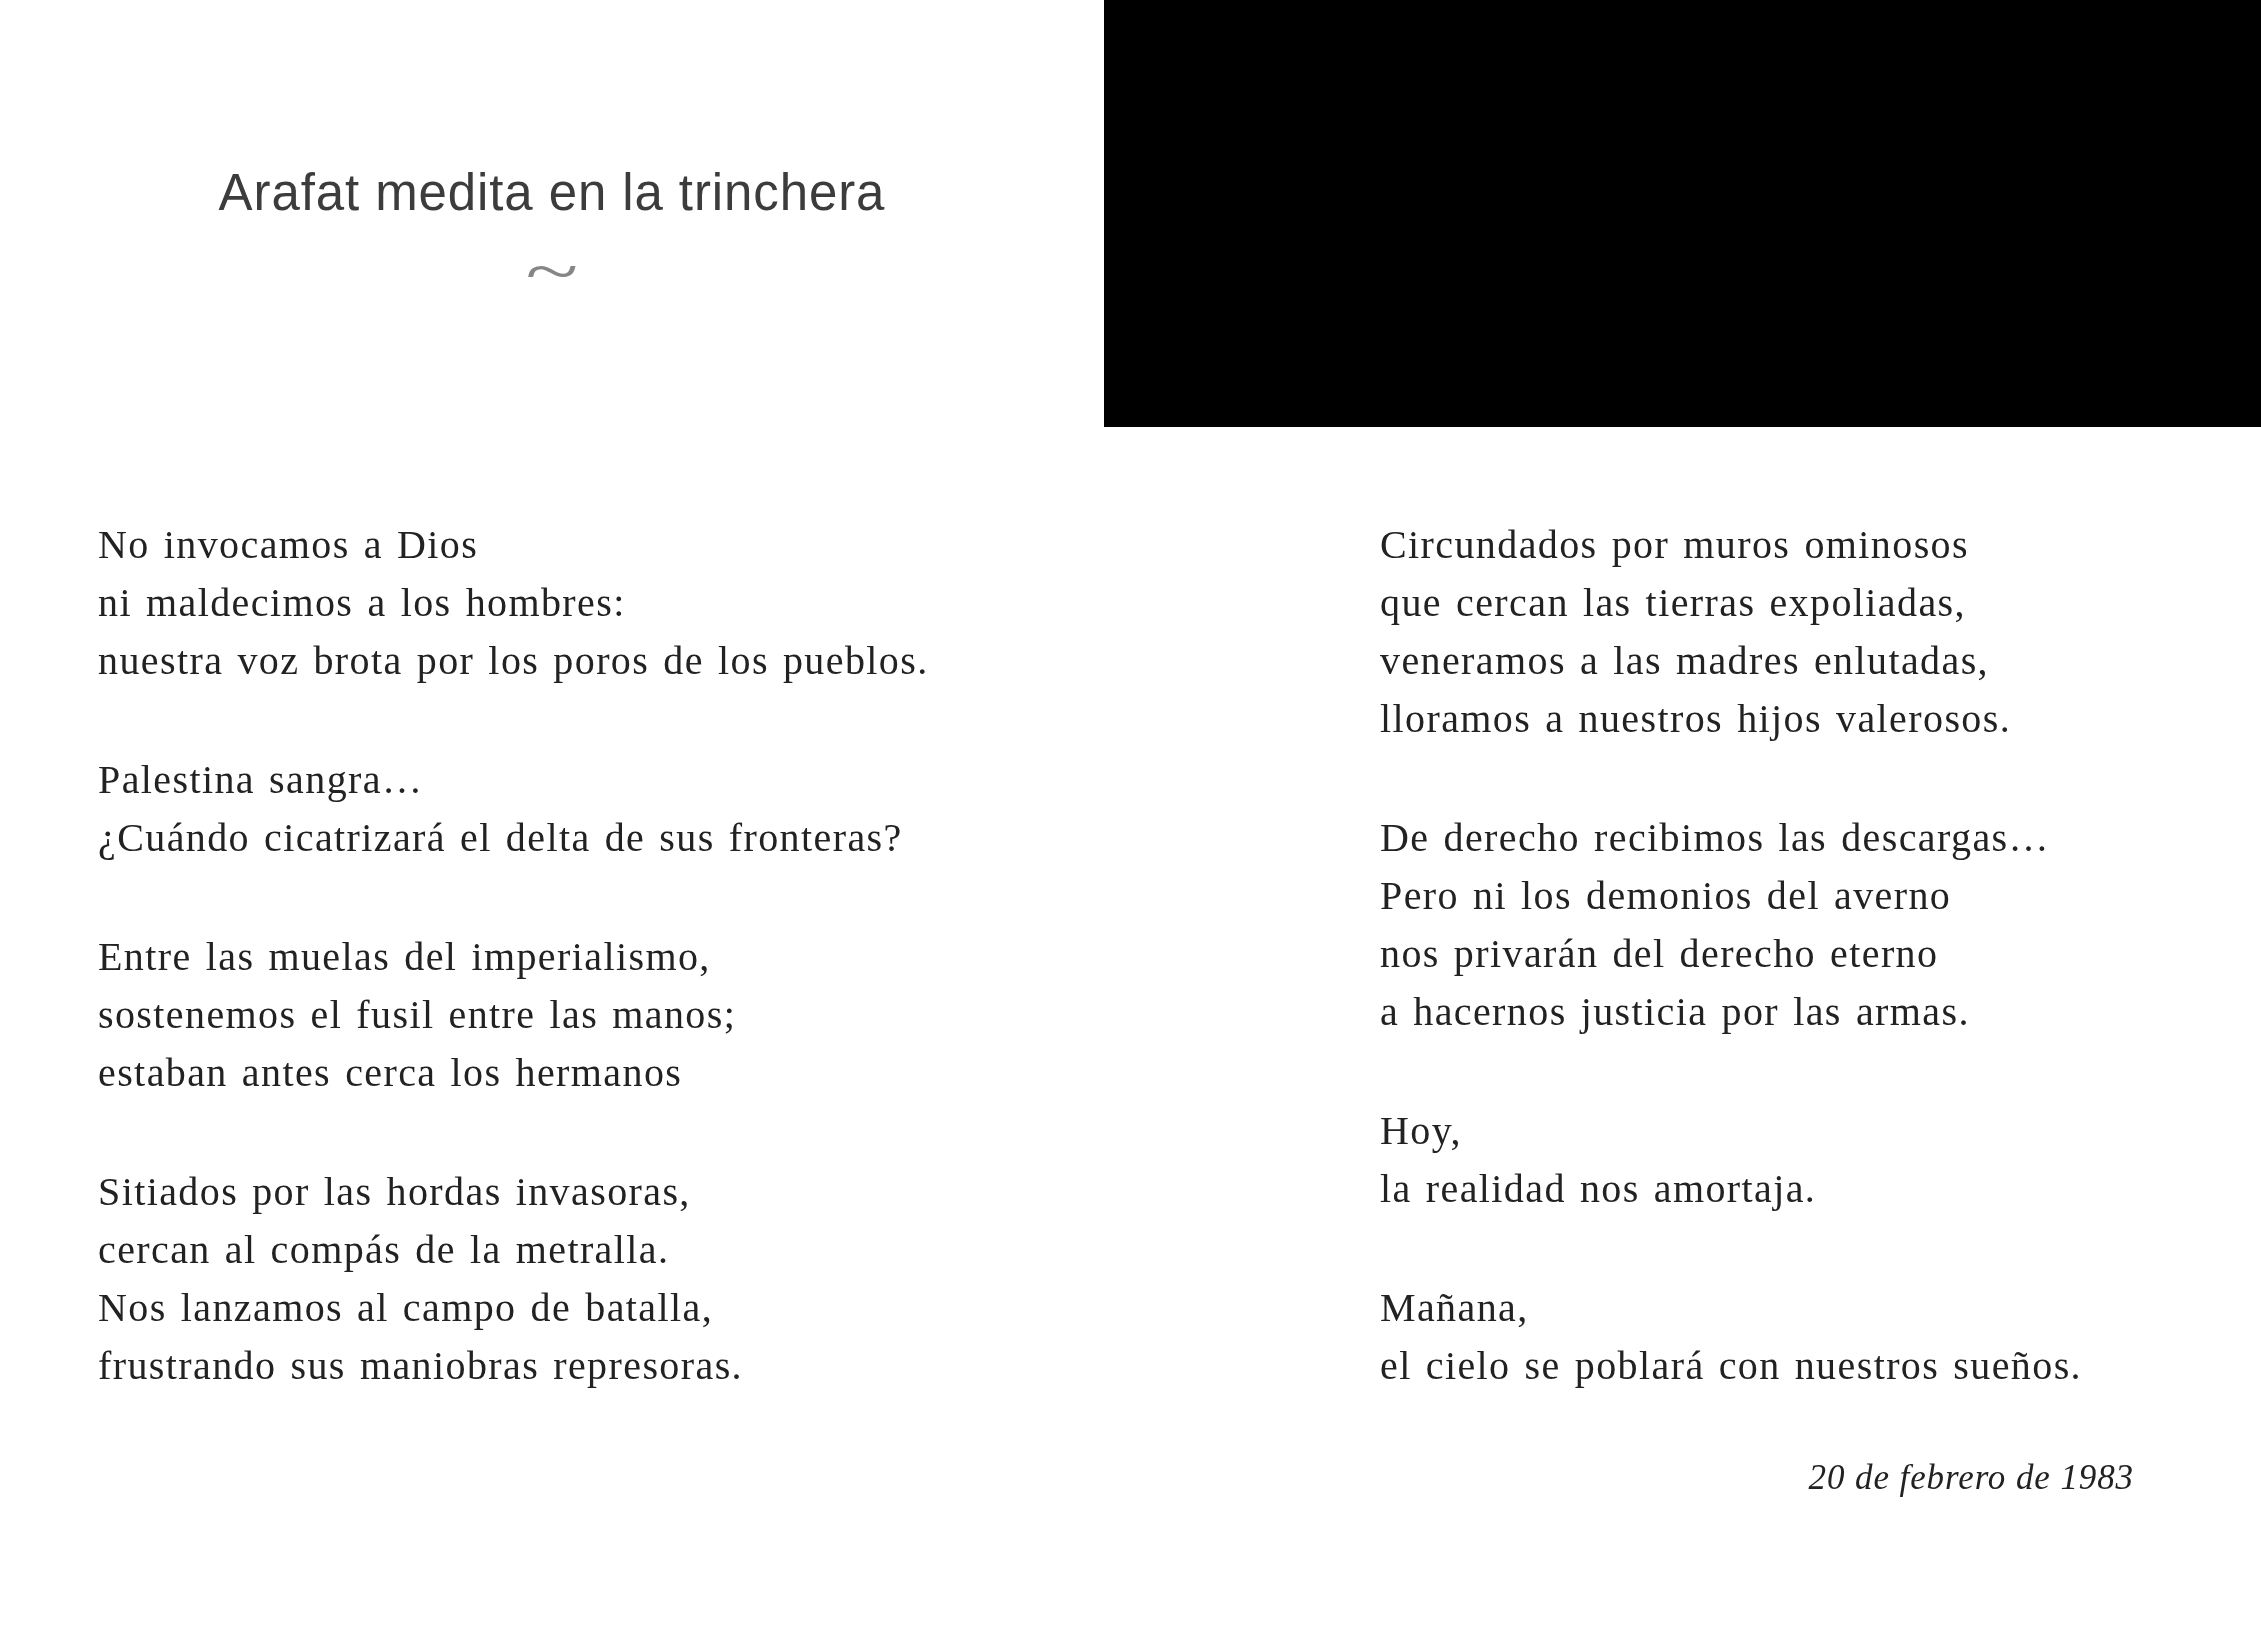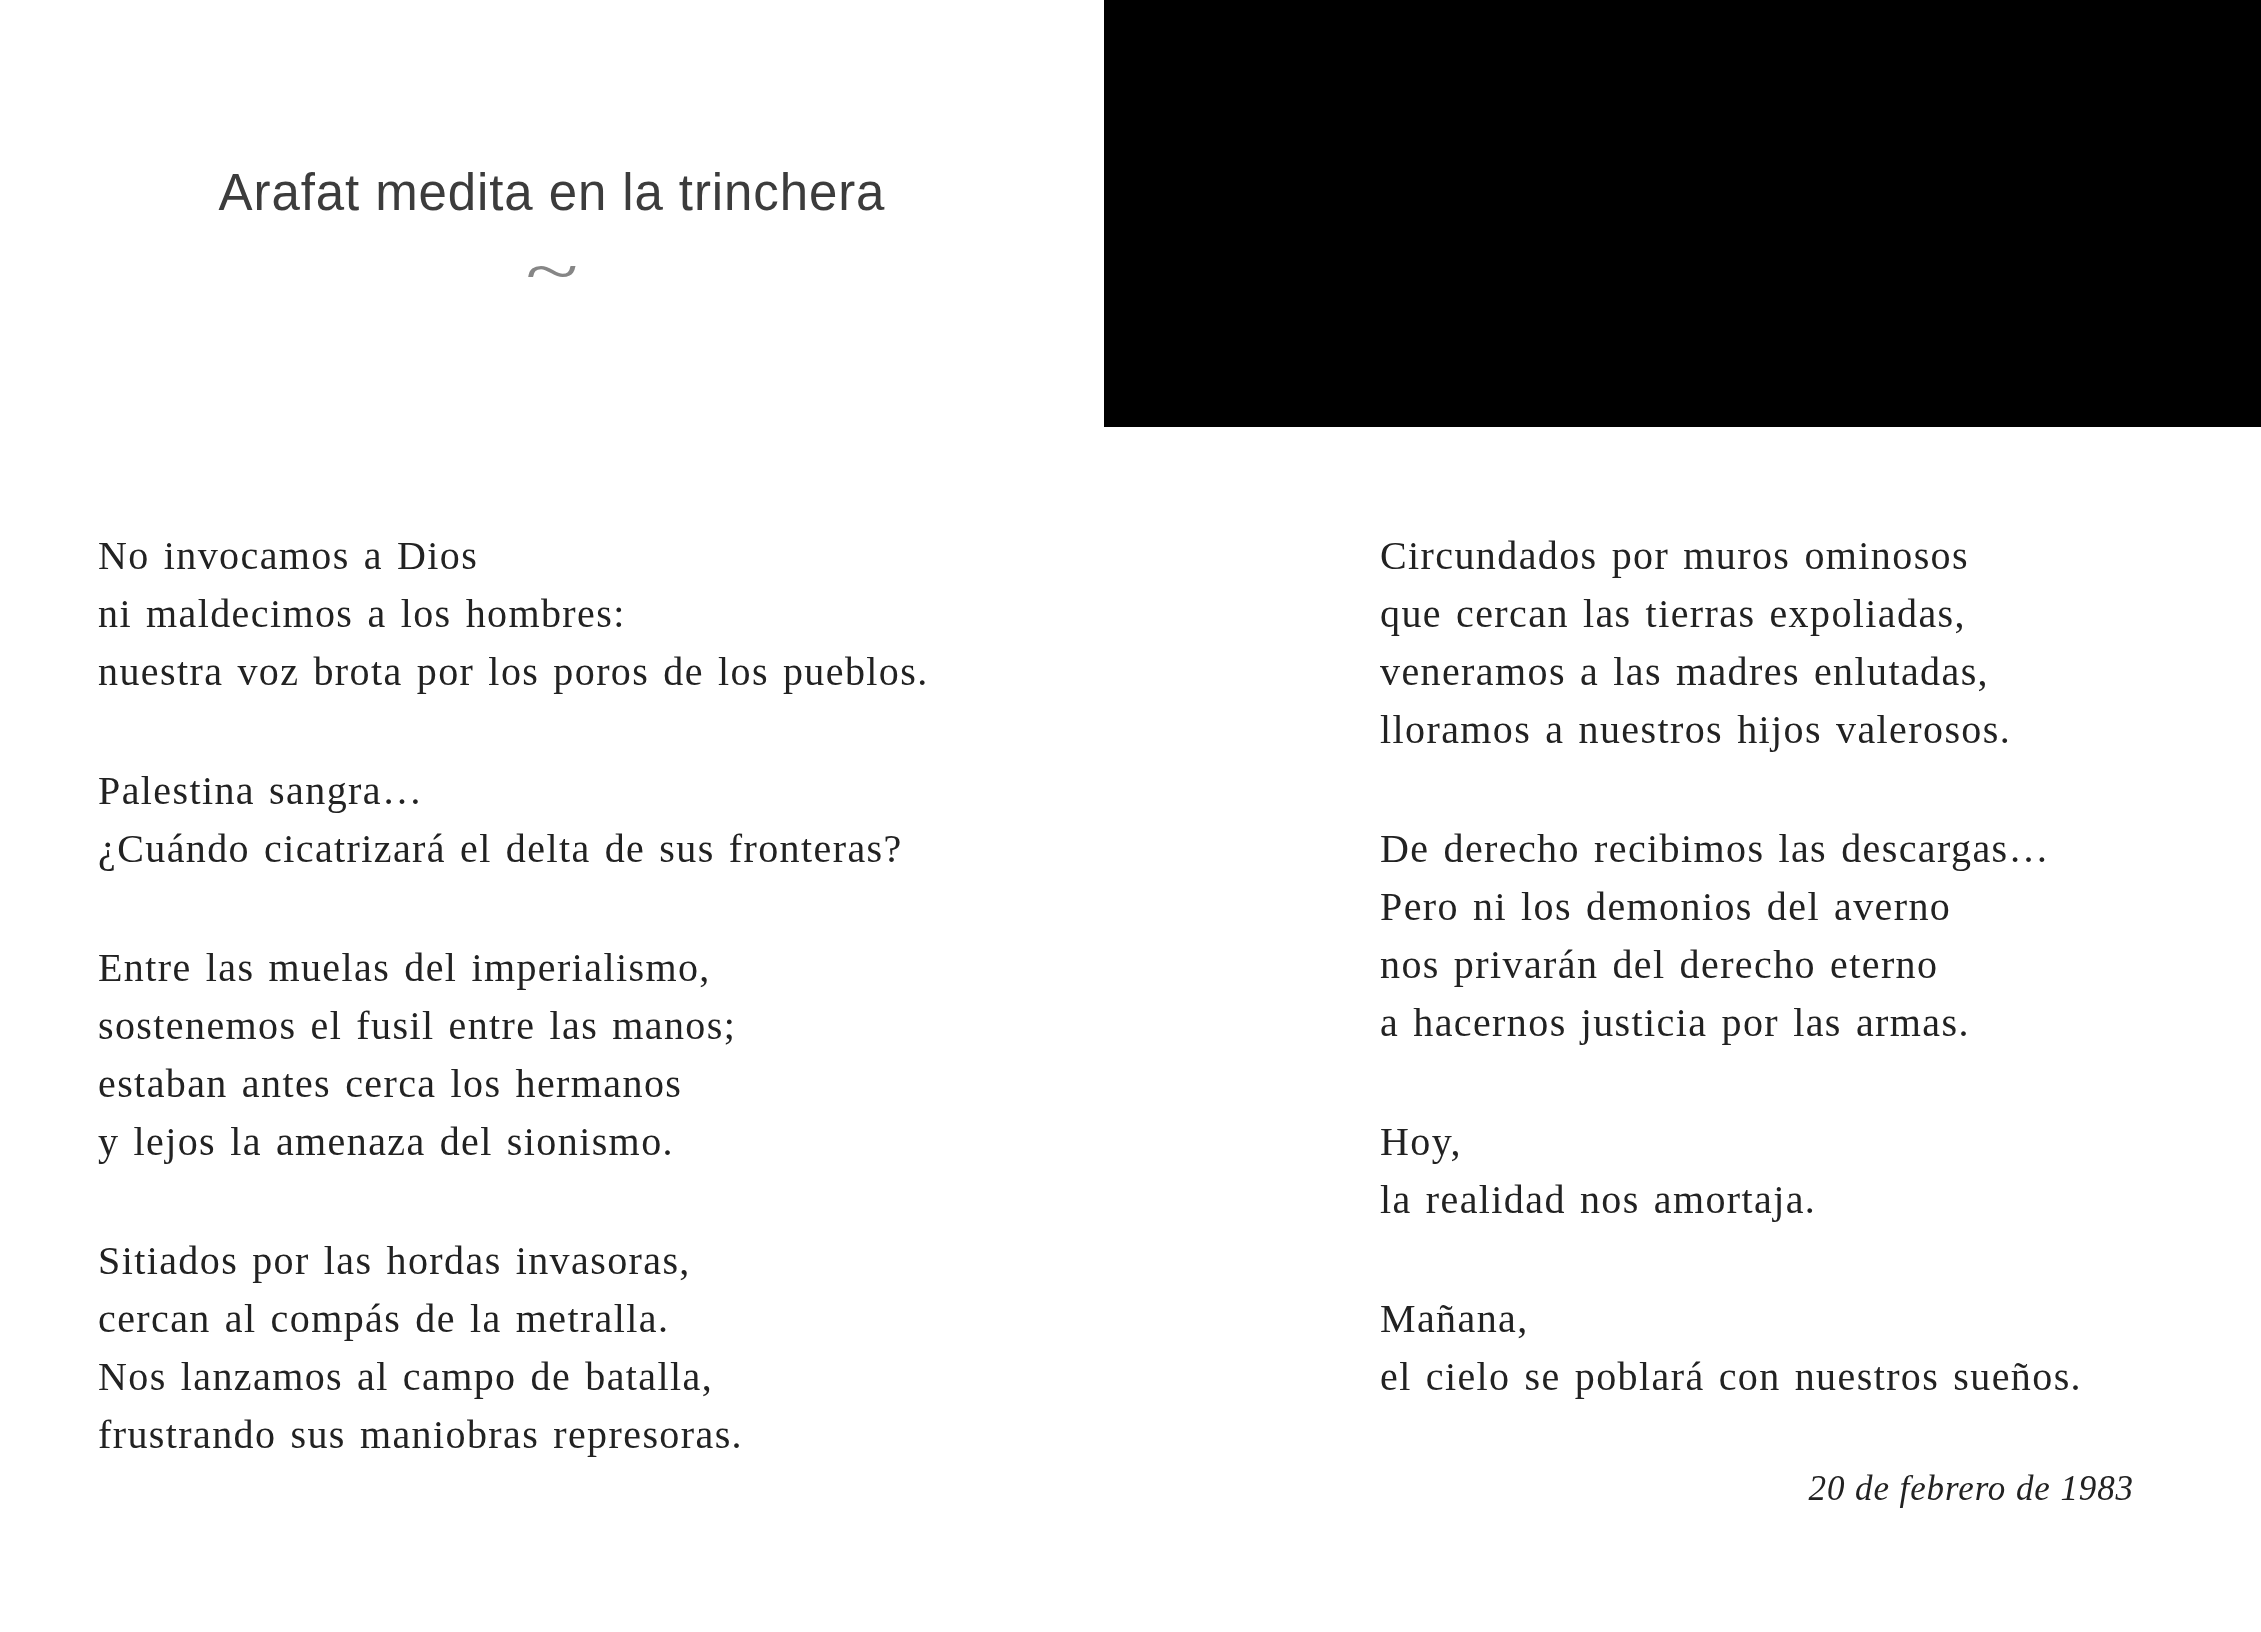--- a/index.html
+++ b/index.html
@@ -55,21 +55,21 @@
     transform: scaleX(1.55);
   }
   .poem-col {
     position: absolute;
     top: 516px;
     color: #222222;
   }
   .poem-col.left  { left: 98px;  width: 959px; }
   .poem-col.right { left: 1380px; width: 754px;  }
   .stanza {
-    margin: 11px 0 61px 0;
+    margin: 0 0 61px 0;
     font-size: 40px;
     line-height: 58px;
     letter-spacing: 1.4px;
     word-spacing: 2.7px;
     white-space: nowrap;
   }
   .stanza:last-child { margin-bottom: 0; }
   .poem-line { display: block; }
   .date-line {
     margin-top: 47px;
@@ -103,21 +103,20 @@
         <span class="poem-line">nuestra voz brota por los poros de los pueblos.</span>
       </p>
       <p class="stanza">
         <span class="poem-line">Palestina sangra…</span>
         <span class="poem-line">¿Cuándo cicatrizará el delta de sus fronteras?</span>
       </p>
       <p class="stanza">
         <span class="poem-line">Entre las muelas del imperialismo,</span>
         <span class="poem-line">sostenemos el fusil entre las manos;</span>
         <span class="poem-line">estaban antes cerca los hermanos</span>
-        <span class="poem-line">y lejos la amenaza del sionismo.</span>
       </p>
       <p class="stanza">
         <span class="poem-line">Sitiados por las hordas invasoras,</span>
         <span class="poem-line">cercan al compás de la metralla.</span>
         <span class="poem-line">Nos lanzamos al campo de batalla,</span>
         <span class="poem-line">frustrando sus maniobras represoras.</span>
       </p>
     </div>
 
   <div class="poem-col right">

